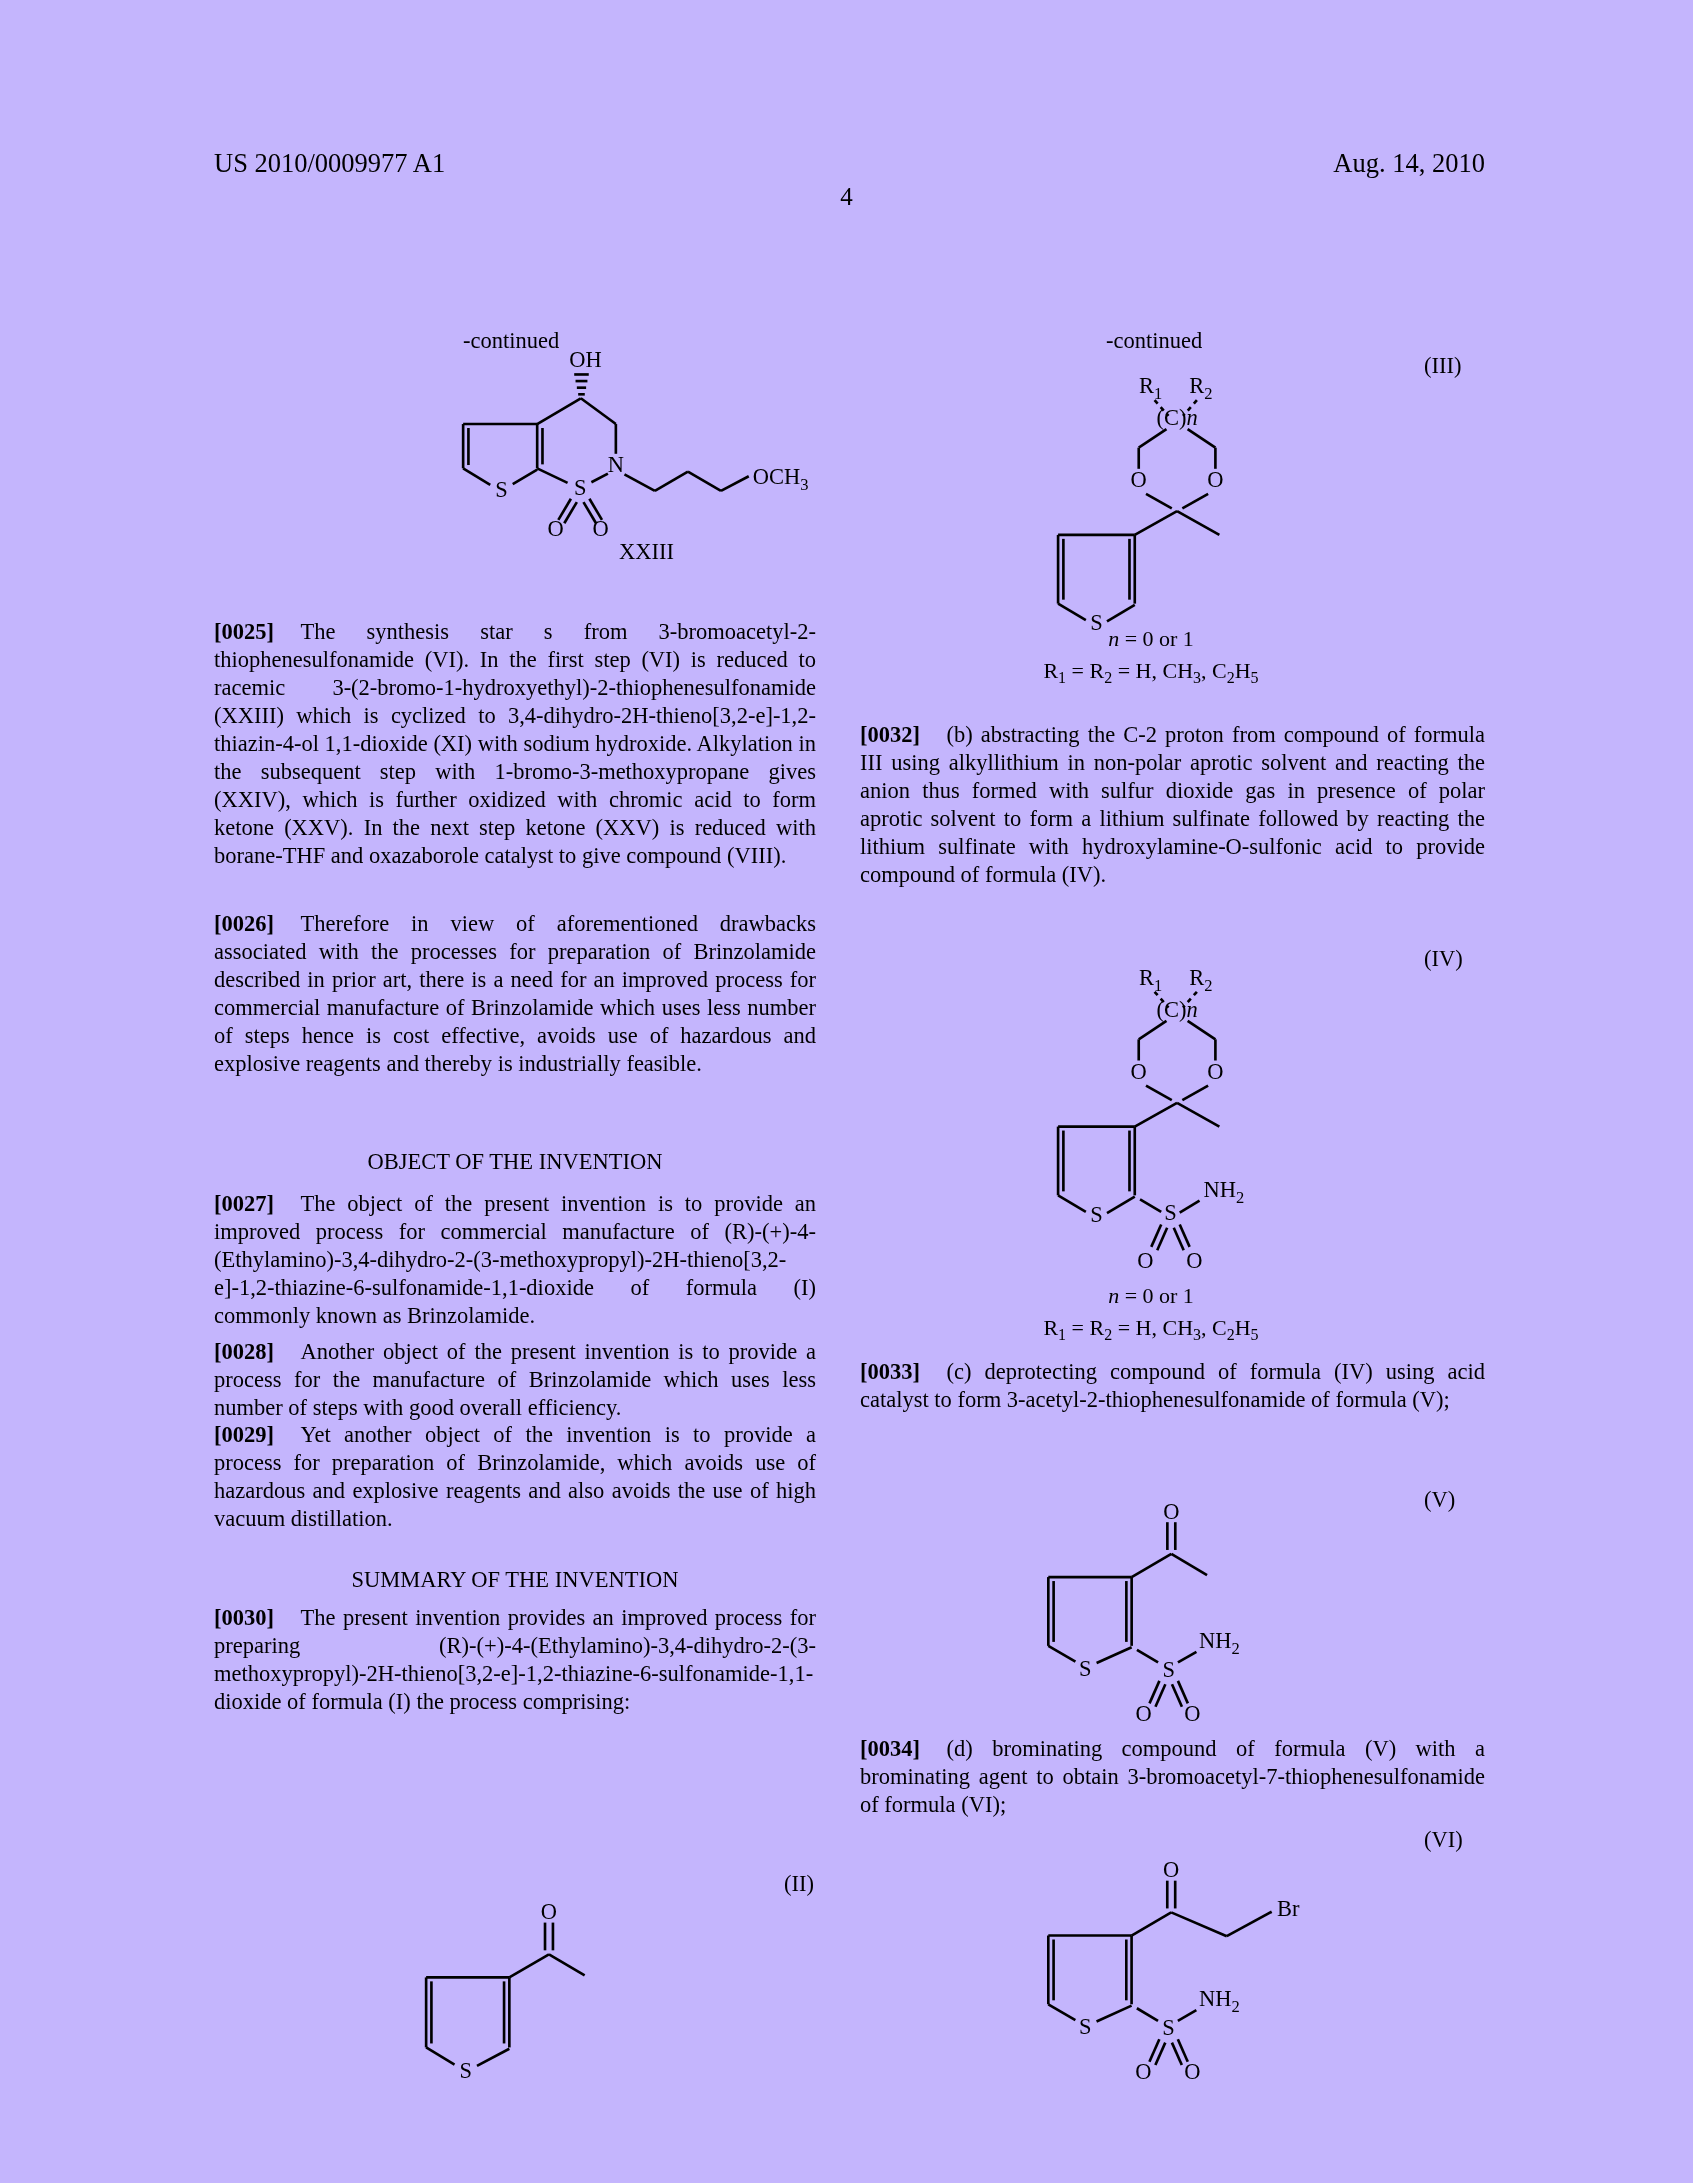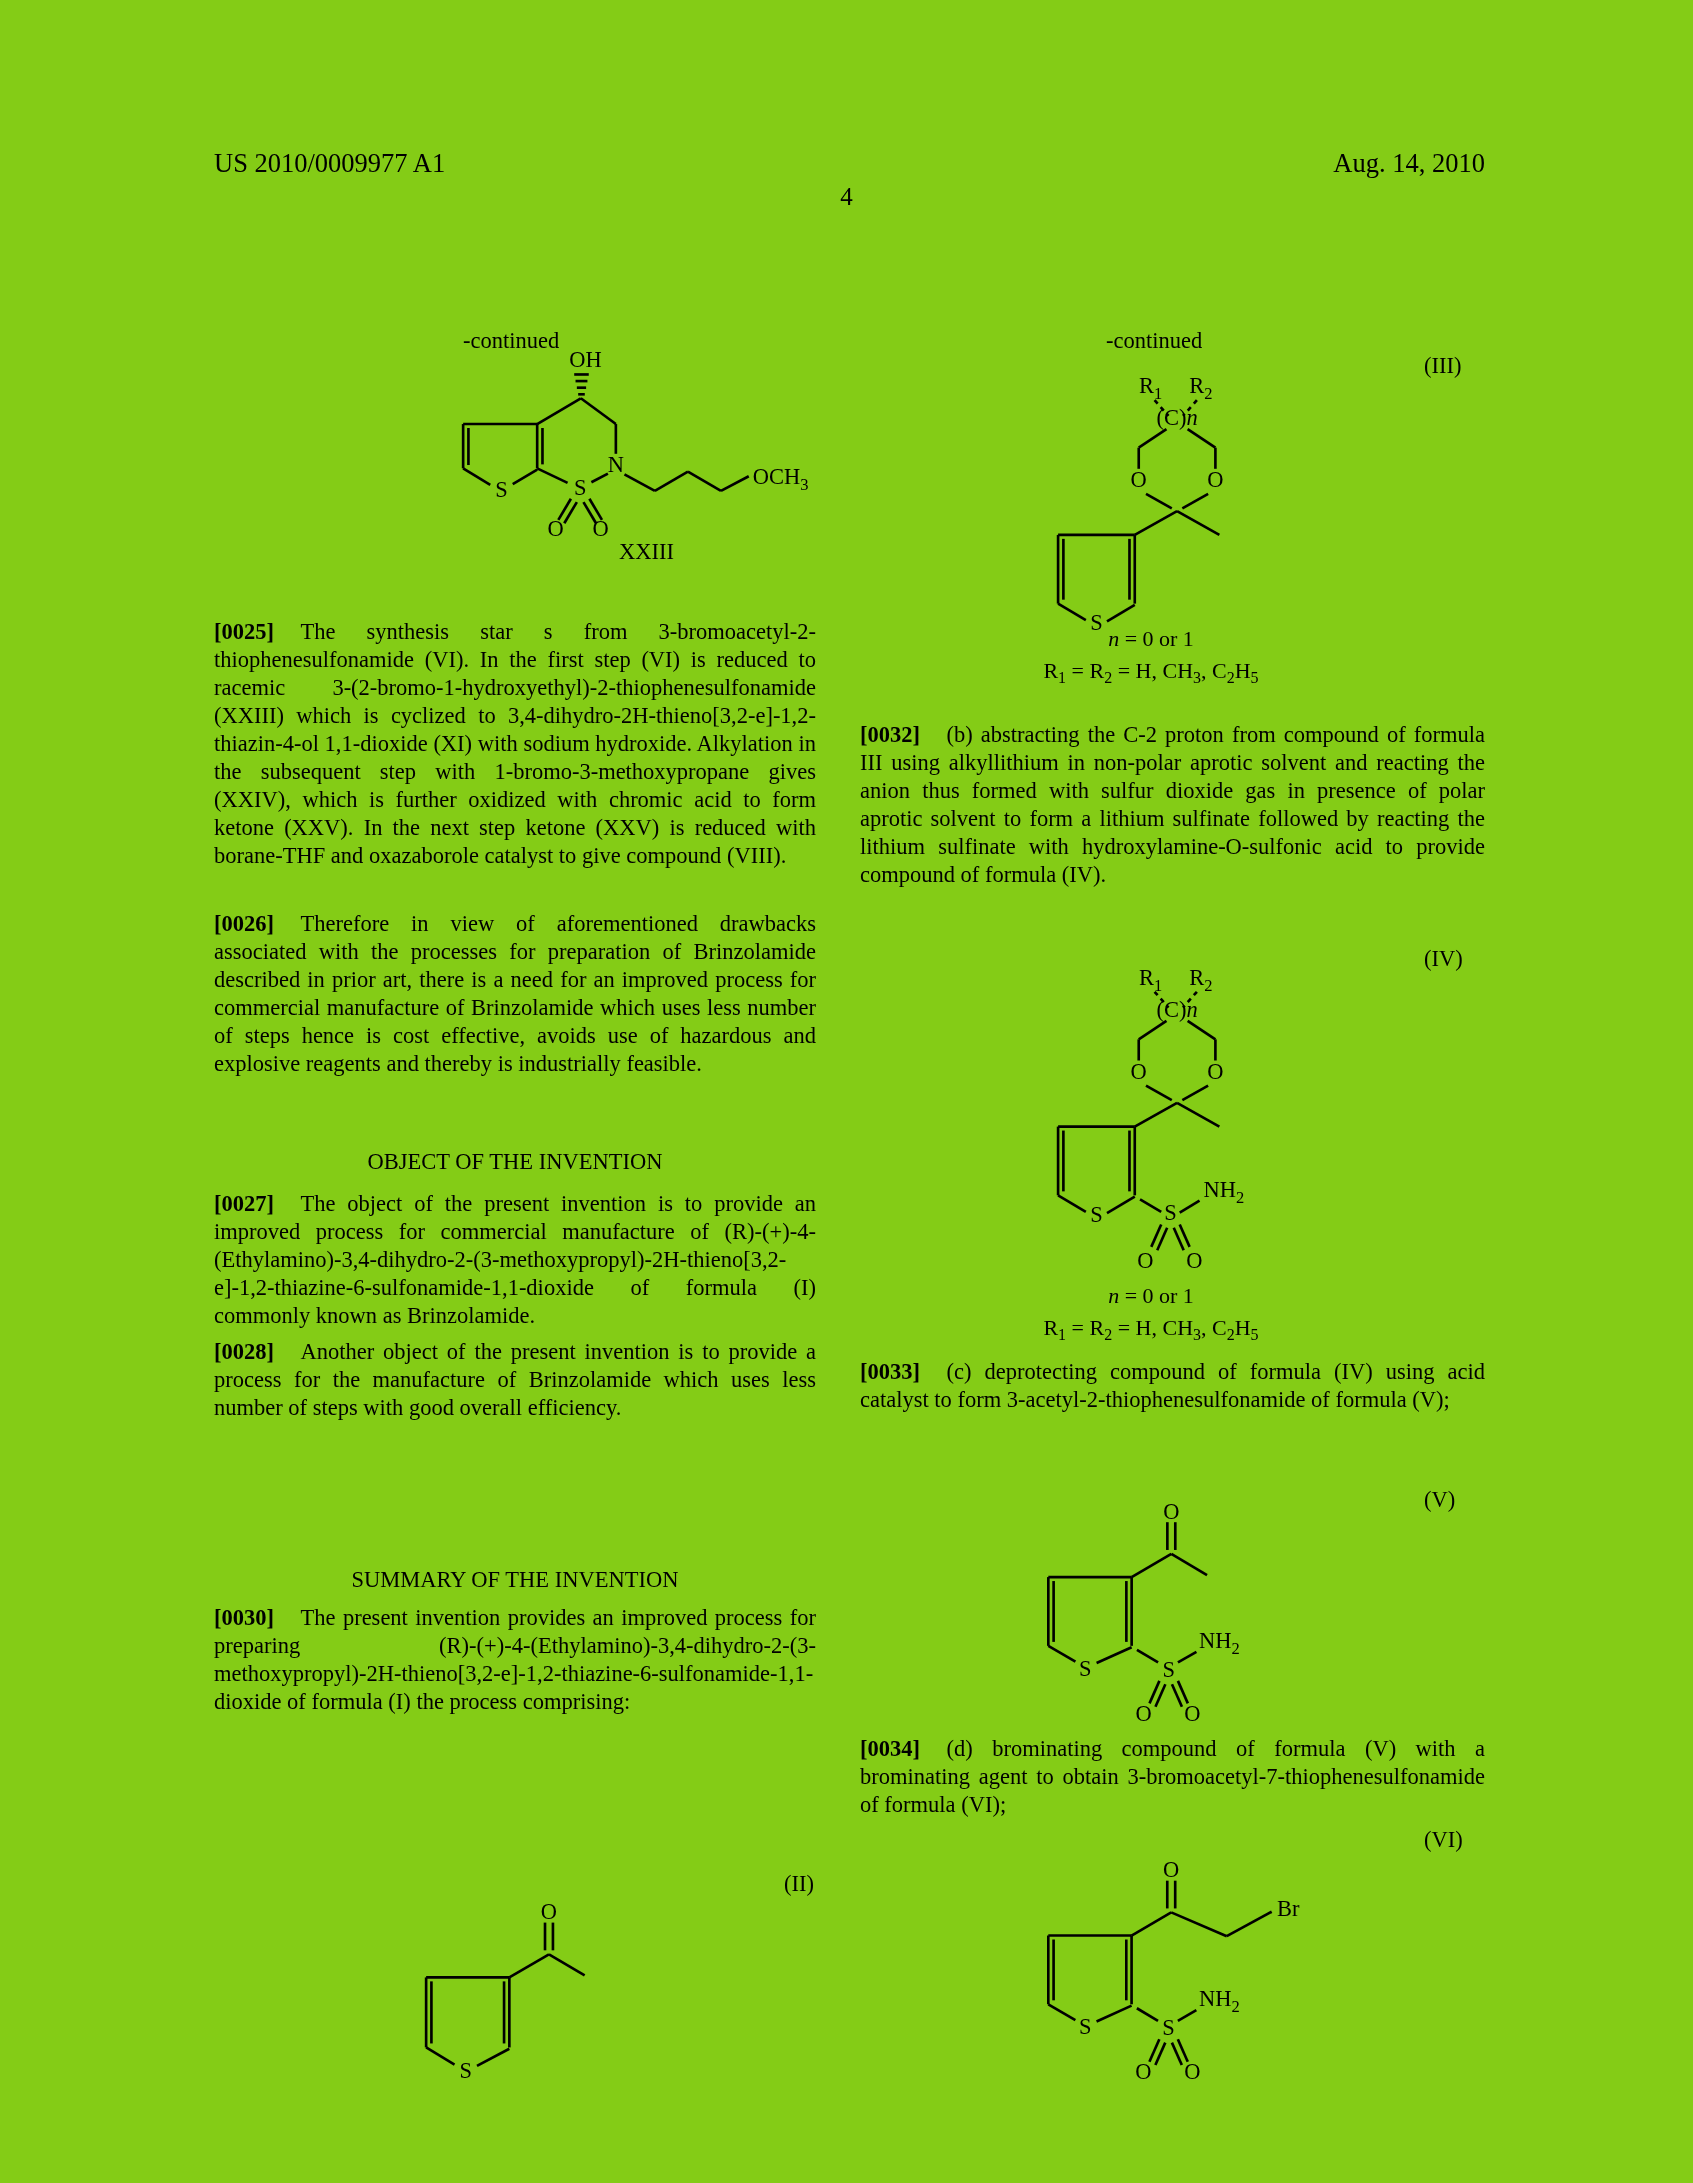--- a/index.html
+++ b/index.html
@@ -1,16 +1,16 @@
 <!DOCTYPE html>
 <html style="font-size:10.6px"><head>
 <meta charset="utf-8">
 <style>
   html,body{margin:0;padding:0;background:#e8e8e8;}
-  .page{position:relative;width:1694px;height:2183px;background:#84cc16;
+  .page{position:relative;width:1694px;height:2183px;background:#c4b5fd;
         font-family:"Liberation Serif",serif;color:#000;overflow:hidden;}
   .hdr{position:absolute;font-size:26.5px;white-space:nowrap;}
   .pgnum{position:absolute;font-size:25px;text-align:center;}
   p.body{position:absolute;margin:0;font-size:22.5px;line-height:28px;text-align:justify;font-family:Liberation Serif, serif;}
   .ptag{font-weight:bold;}
   .gap{display:inline-block;width:26.5px;}
   .heading{position:absolute;font-size:22.5px;text-align:center;white-space:nowrap;}
   .contd{position:absolute;font-size:22.5px;white-space:nowrap;}
   .flabel{position:absolute;font-size:22.5px;white-space:nowrap;}
   .flabel.centered{text-align:center;}
@@ -83,20 +83,23 @@
   </p>
 
   <div class="heading" style="left:214px;top:1149px;width:602px;">OBJECT OF THE INVENTION</div>
 
   <p class="body" style="left:214px;top:1190px;width:602px;">
     <span class="ptag">[0027]</span><span class="gap"></span><span>The object of the present invention is to provide an improved process for commercial manufacture of (R)-(+)-4-(Ethylamino)-3,4-dihydro-2-(3-methoxypropyl)-2H-thieno[3,2-e]-1,2-thiazine-6-sulfonamide-1,1-dioxide of formula (I) commonly known as Brinzolamide.</span>
   </p>
   <p class="body" style="left:214px;top:1338px;width:602px;">
     <span class="ptag">[0028]</span><span class="gap"></span><span>Another object of the present invention is to provide a process for the manufacture of Brinzolamide which uses less number of steps with good overall efficiency.</span>
   </p>
+  <p class="body" style="left:214px;top:1421px;width:602px;">
+    <span class="ptag">[0029]</span><span class="gap"></span><span>Yet another object of the invention is to provide a process for preparation of Brinzolamide, which avoids use of hazardous and explosive reagents and also avoids the use of high vacuum distillation.</span>
+  </p>
 
   <div class="heading" style="left:214px;top:1567px;width:602px;">SUMMARY OF THE INVENTION</div>
 
   <p class="body" style="left:214px;top:1604px;width:602px;">
     <span class="ptag">[0030]</span><span class="gap"></span><span>The present invention provides an improved process for preparing (R)-(+)-4-(Ethylamino)-3,4-dihydro-2-(3-methoxypropyl)-2H-thieno[3,2-e]-1,2-thiazine-6-sulfonamide-1,1-dioxide of formula (I) the process comprising:</span>
   </p>
 
   <div class="flabel" style="left:784px;top:1871px;">(II)</div>
 
   <svg style="left:397px;top:1879px;" width="370" height="284" viewBox="0 0 560 430">

